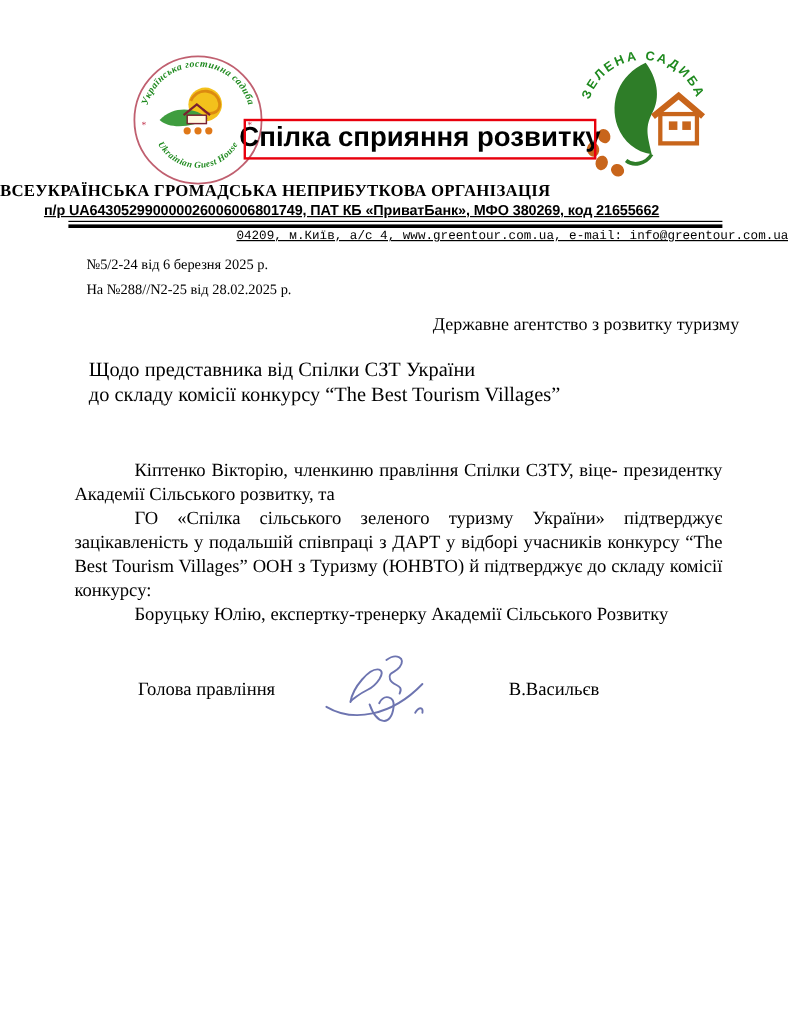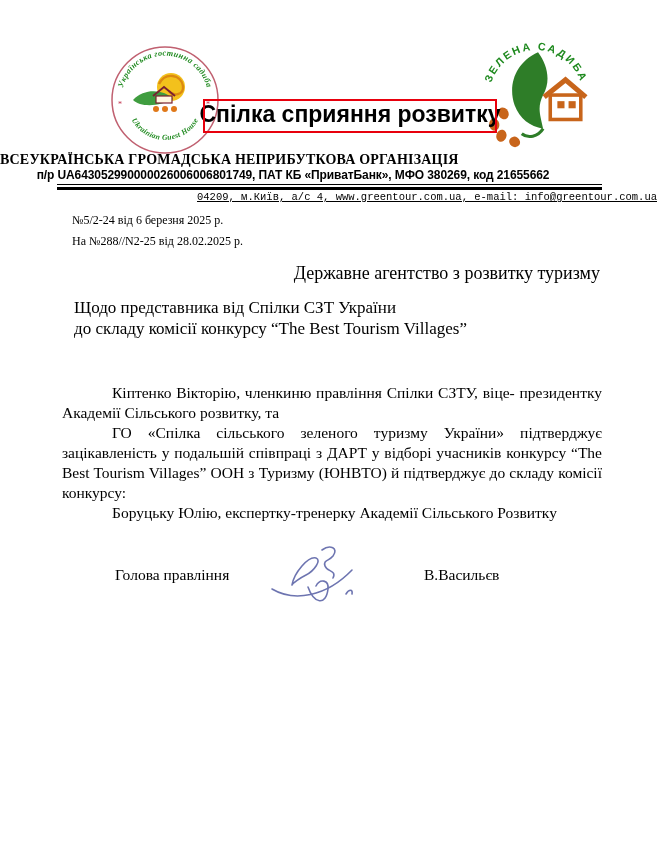--- a/index.html
+++ b/index.html
@@ -22,33 +22,33 @@
     position:absolute; left:0; top:127px; width:657px; text-align:center;
     font-family:"Liberation Sans", sans-serif; font-weight:bold; font-size:23px; line-height:26px;
   }
   .org-line {
     position:absolute; left:0; top:152px; width:657px; text-align:left;
     font-family:"Liberation Serif", serif; font-weight:bold; font-size:14px; letter-spacing:0.2px;
   }
   .bank-line {
     position:absolute; left:0; top:168px; width:586px; text-align:center;
     font-family:"Liberation Sans", sans-serif; font-weight:bold; font-size:12px;
-    letter-spacing:-0.1px;
+    text-decoration:underline; letter-spacing:-0.1px;
   }
   .double-rule {
     position:absolute; left:57px; top:184px; width:545px; height:2px;
     border-top:1px solid #000; border-bottom:3px solid #000;
   }
   .address-line {
     position:absolute; left:0; top:191px; width:657px; text-align:right;
     font-family:Liberation Mono, monospace; font-size:10.5px; text-decoration:underline;
   }
   
   .refs { position:absolute; left:72px; top:210px; font-size:12px; line-height:21px; }
-  .recipient { position:absolute; right:57px; top:263px; font-size:18px; }
+  .recipient { position:absolute; right:41px; top:263px; font-size:15px; }
   .subject { position:absolute; left:74px; top:297px; font-size:17px; line-height:21px; }
   .body-block {
     position:absolute; left:62px; top:383px; width:540px;
     font-size:15.5px; line-height:20px; text-align:justify;
   }
   .body-block p { margin:0; text-indent:50px; }
   .signature-row { position:absolute; left:0; top:566px; width:657px; height:70px; }
   .sig-title { position:absolute; left:115px; top:0; font-size:15.5px; }
   .sig-name  { position:absolute; left:424px; top:0; font-size:15.5px; }
   .sig-svg   { position:absolute; left:262px; top:-30px; width:130px; height:78px; }

